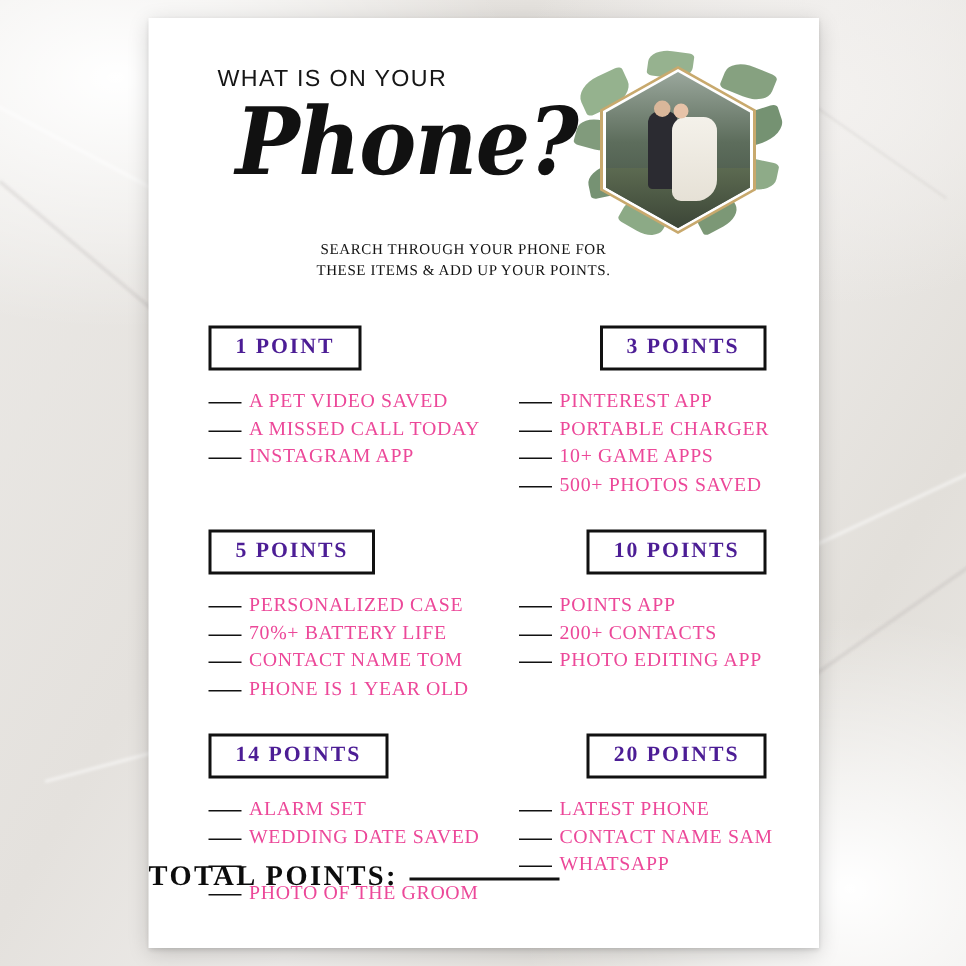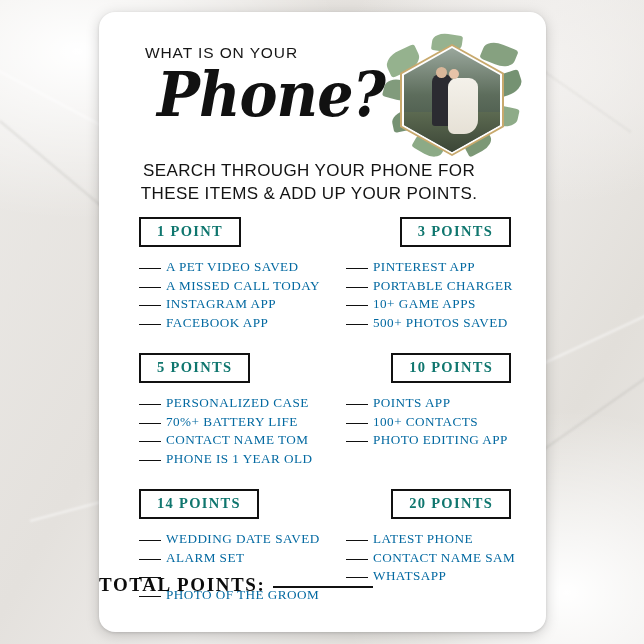--- a/index.html
+++ b/index.html
@@ -34,21 +34,20 @@
 
   
   #card {
     position: absolute;
     left: 99px;
     top: 12px;
     width: 447px;
     height: 620px;
     background: #ffffff;
     box-shadow: 0 3px 14px rgba(0,0,0,0.18), 0 1px 3px rgba(0,0,0,0.12);
-    border-radius: 16px;
   }
 
   
   .headline {
     position: absolute;
     left: 46px;
     top: 32px;
     width: 250px;
     font-family: "Liberation Sans", sans-serif;
     font-size: 15.5px;
@@ -124,22 +123,22 @@
     background: #ffffff;
   }
 
   
   .instructions {
     position: absolute;
     left: 40px;
     top: 148px;
     width: 340px;
     text-align: center;
-    font-family: Liberation Sans, sans-serif;
-    font-size: 17px;
+    font-family: Liberation Serif, serif;
+    font-size: 10px;
     letter-spacing: 0.4px;
     line-height: 1.35;
     color: #131313;
   }
 
   
   #sections {
     position: absolute;
     left: 40px;
     top: 205px;
@@ -148,31 +147,31 @@
   .row { display: flex; gap: 42px; }
   .col { width: 165px; }
   .pts-box {
     display: inline-block;
     border: 2.6px solid #111;
     padding: 4px 16px 5px 16px;
     font-family: "Liberation Serif", serif;
     font-weight: 700;
     font-size: 14.5px;
     letter-spacing: 1.3px;
-    color: #0f766e;
+    color: #4c1d95;
     margin-bottom: 11px;
   }
   .pts-box-wrap { text-align: left; }
   .col.right .pts-box-wrap { text-align: right; }
   ul.items { list-style: none; margin: 0; padding: 0; }
   ul.items li {
     font-family: "Liberation Serif", serif;
     font-size: 13.2px;
     letter-spacing: 0.45px;
-    color: #0369a1;
+    color: #ec4899;
     line-height: 1.42;
     white-space: nowrap;
   }
   .blank {
     display: inline-block;
     width: 22px;
     border-bottom: 1px solid #111;
     margin-right: 5px;
     vertical-align: 2px;
   }
@@ -244,21 +243,20 @@
 
   <div id="sections">
 
     <div class="row">
       <div class="col left">
         <div class="pts-box-wrap"><span class="pts-box">1 POINT</span></div>
         <ul class="items">
           <li><span class="blank"></span><span>A PET VIDEO SAVED</span></li>
           <li><span class="blank"></span><span>A MISSED CALL TODAY</span></li>
           <li><span class="blank"></span><span>INSTAGRAM APP</span></li>
-          <li><span class="blank"></span><span>FACEBOOK APP</span></li>
         </ul>
       </div>
       <div class="col right">
         <div class="pts-box-wrap"><span class="pts-box">3 POINTS</span></div>
         <ul class="items">
           <li><span class="blank"></span><span>PINTEREST APP</span></li>
           <li><span class="blank"></span><span>PORTABLE CHARGER</span></li>
           <li><span class="blank"></span><span>10+ GAME APPS</span></li>
           <li><span class="blank"></span><span>500+ PHOTOS SAVED</span></li>
         </ul>
@@ -274,34 +272,34 @@
           <li><span class="blank"></span><span>PERSONALIZED CASE</span></li>
           <li><span class="blank"></span><span>70%+ BATTERY LIFE</span></li>
           <li><span class="blank"></span><span>CONTACT NAME TOM</span></li>
           <li><span class="blank"></span><span>PHONE IS 1 YEAR OLD</span></li>
         </ul>
       </div>
       <div class="col right">
         <div class="pts-box-wrap"><span class="pts-box">10 POINTS</span></div>
         <ul class="items">
           <li><span class="blank"></span><span>POINTS APP</span></li>
-          <li><span class="blank"></span><span>100+ CONTACTS</span></li>
+          <li><span class="blank"></span><span>200+ CONTACTS</span></li>
           <li><span class="blank"></span><span>PHOTO EDITING APP</span></li>
         </ul>
       </div>
     </div>
 
     <div class="sec-gap"></div>
 
     <div class="row">
       <div class="col left">
         <div class="pts-box-wrap"><span class="pts-box">14 POINTS</span></div>
         <ul class="items">
+          <li><span class="blank"></span><span>ALARM SET</span></li>
           <li><span class="blank"></span><span>WEDDING DATE SAVED</span></li>
-          <li><span class="blank"></span><span>ALARM SET</span></li>
           <li><span class="blank"></span></li>
           <li><span class="blank"></span><span>PHOTO OF THE GROOM</span></li>
         </ul>
       </div>
       <div class="col right">
         <div class="pts-box-wrap"><span class="pts-box">20 POINTS</span></div>
         <ul class="items">
           <li><span class="blank"></span><span>LATEST PHONE</span></li>
           <li><span class="blank"></span><span>CONTACT NAME SAM</span></li>
           <li><span class="blank"></span><span>WHATSAPP</span></li>

